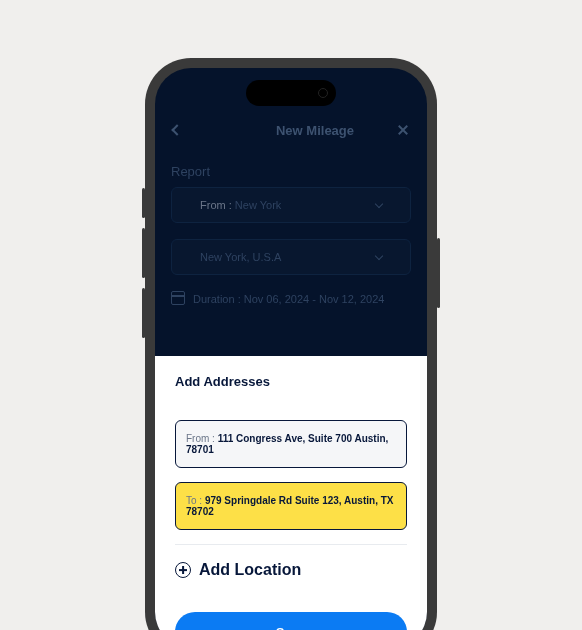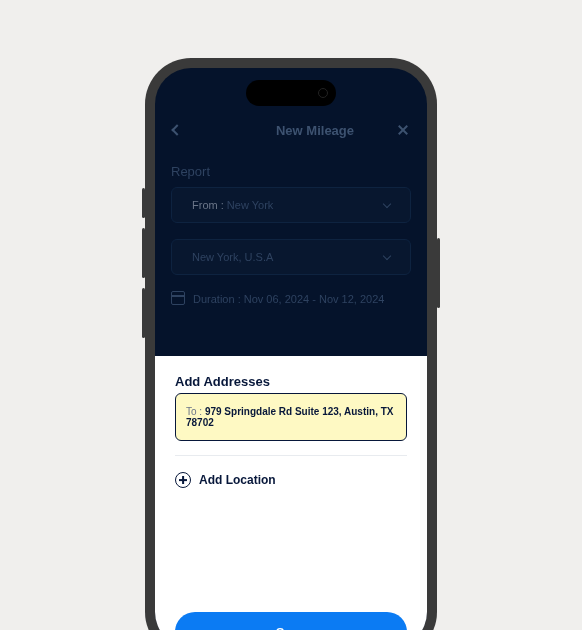--- a/index.html
+++ b/index.html
@@ -98,21 +98,21 @@
     top: 96px;
     left: 16px;
     right: 16px;
     color: #334762;
   }
   .lbl { font-size: 13px; color: #2e4260; margin-bottom: 8px; }
   .sel {
     background: #08172f;
     border: 1px solid #0e2340;
     border-radius: 6px;
-    padding: 11px 20px;
+    padding: 11px 28px;
     font-size: 11px;
     color: #2e4260;
     display: flex;
     justify-content: space-between;
     align-items: center;
     margin-bottom: 16px;
   }
   .chev-d {
     width: 6px; height: 6px;
     border-right: 1.5px solid #2e4260;
@@ -134,36 +134,36 @@
     position: absolute;
     left: 0; right: 0; bottom: 0;
     top: 288px;
     background: #fff;
     padding: 18px 20px 0;
   }
   .sheet-title {
     font-size: 13px;
     font-weight: 700;
     color: #07173a;
-    margin-bottom: 4px;
+    margin-bottom: 31px;
   }
   .addr-field {
     border: 1px solid #07173a;
     border-radius: 6px;
     padding: 12px 10px;
     font-size: 10px;
     color: #07173a;
     margin-bottom: 14px;
-    background: #fef9c3;
+    background: #fde047;
   }
   .addr-field.filled { background: #f5f6f8; }
   .addr-pre { color: #6b7689; font-weight: 400; }
   .addr-val { font-weight: 700; }
   .divider { height: 1px; background: #e8ebef; margin: 6px 0 16px; }
-  .add-loc { display: flex; align-items: center; gap: 8px; font-size: 12px; font-weight: 700; color: #07173a; }
+  .add-loc { display: flex; align-items: center; gap: 8px; font-size: 16px; font-weight: 700; color: #07173a; }
   .plus-circ {
     width: 16px; height: 16px; border: 1.8px solid #07173a; border-radius: 50%;
     position: relative;
   }
   .plus-circ::before, .plus-circ::after {
     content: ""; position: absolute; background: #07173a;
   }
   .plus-circ::before { left: 3px; right: 3px; top: 50%; height: 1.8px; transform: translateY(-50%); }
   .plus-circ::after { top: 3px; bottom: 3px; left: 50%; width: 1.8px; transform: translateX(-50%); }
   .save-btn {
@@ -213,20 +213,23 @@
 
       <div class="dur-row">
         <div class="cal-icon"></div>
         <span><span>Duration : </span><span>Nov 06, 2024 - Nov 12, 2024</span></span>
       </div>
     </div>
 
     <div class="sheet">
       <div class="sheet-title">Add Addresses</div>
 
+      <div class="addr-field filled">
+        <span class="addr-pre">From : </span><span class="addr-val">111 Congress Ave, Suite 700 Austin, 78701</span>
+      </div>
 
       <div class="addr-field">
         <span class="addr-pre">To : </span><span class="addr-val">979 Springdale Rd Suite 123, Austin, TX 78702</span>
       </div>
 
       <div class="divider"></div>
 
       <div class="add-loc">
         <div class="plus-circ"></div>
         <span>Add Location</span>

